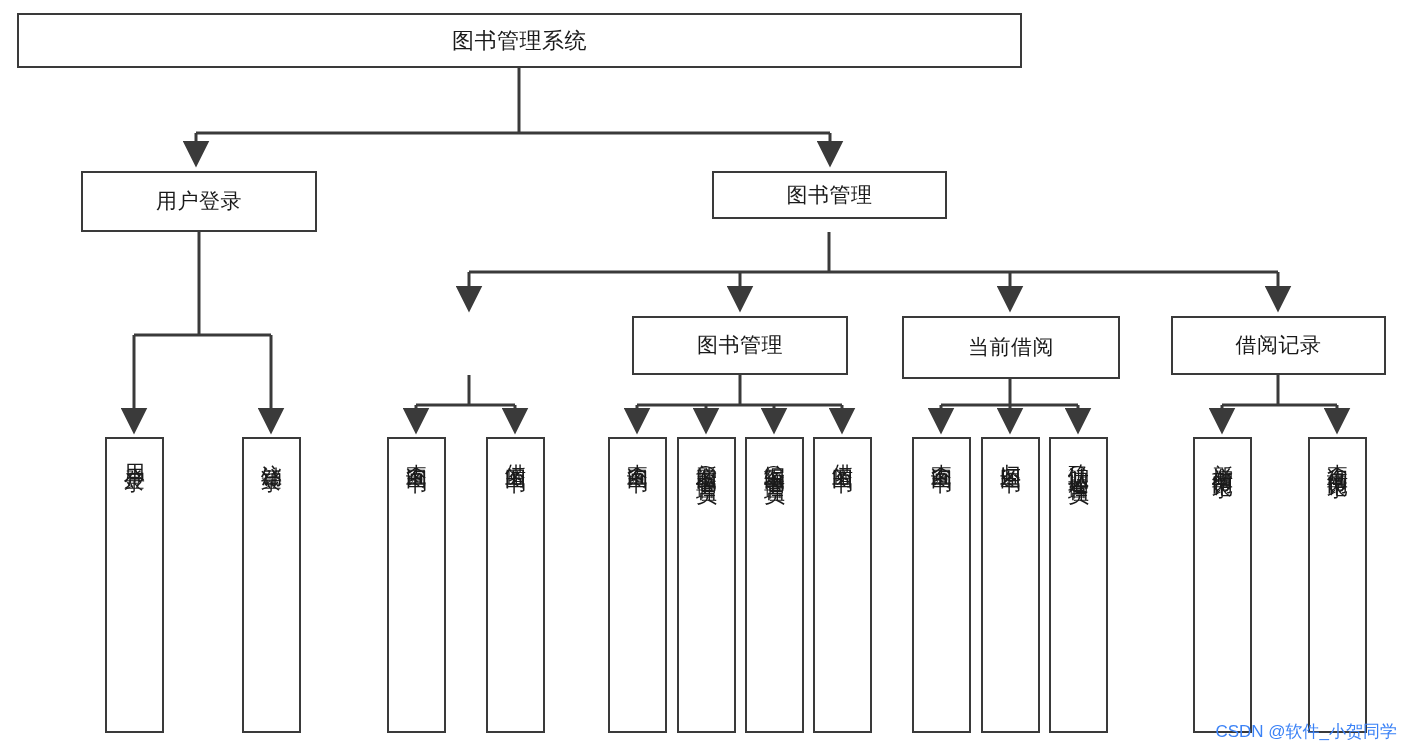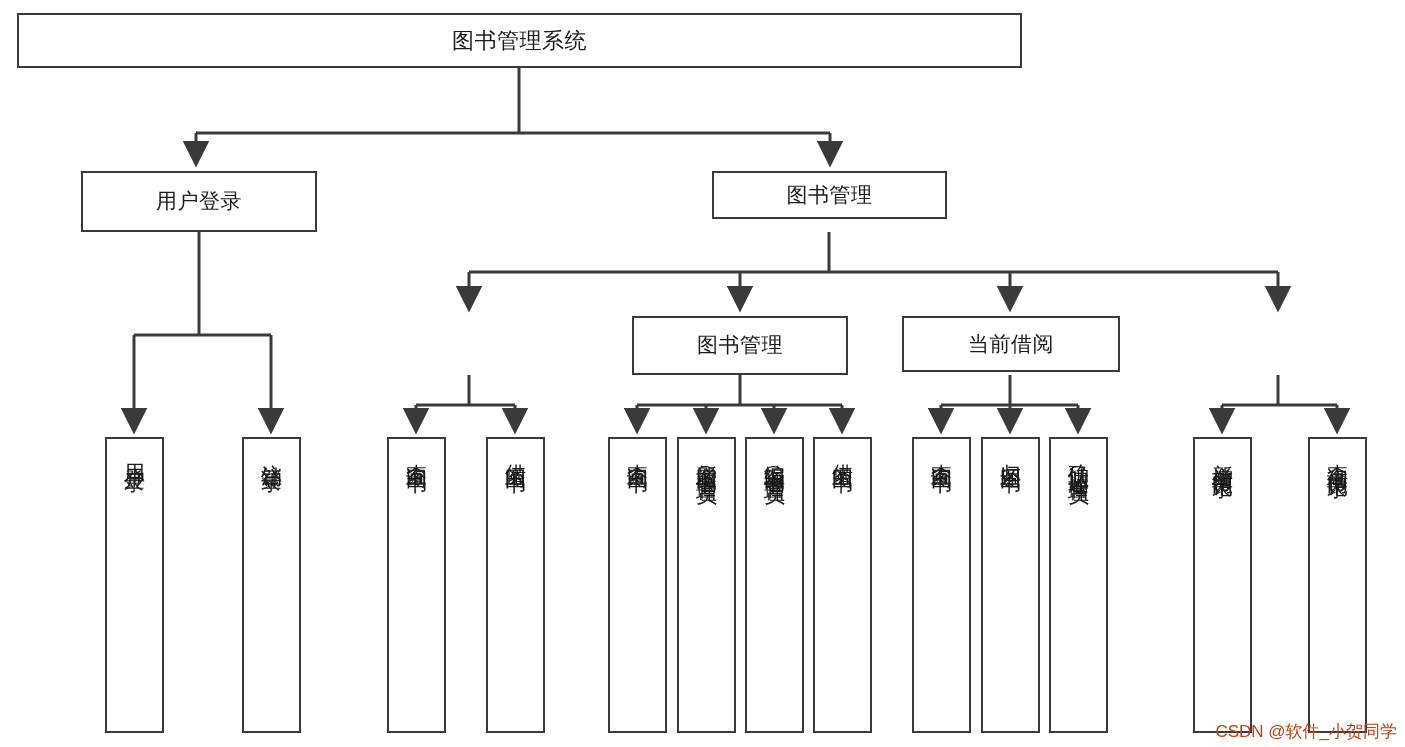--- a/index.html
+++ b/index.html
@@ -62,21 +62,21 @@
     font-size: 21px;
     line-height: 1.05;
     letter-spacing: 3px;
     white-space: nowrap;
   }
   #watermark {
     position: absolute;
     right: 8px;
     bottom: 4px;
     font-size: 17px;
-    color: #c2410c;
+    color: #3b82f6;
     z-index: 9;
     white-space: nowrap;
     font-family: "Liberation Sans", "DejaVu Sans", sans-serif;
     margin-left: 28px;
   }
 </style>
 </head>
 <body>
 
 <div id="diagram-root">
@@ -141,24 +141,27 @@
 
   <div class="node horiz" style="left:712px; top:171px; width:235px; height:48px;">
     <span class="label">图书管理</span>
   </div>
 
 
   <div class="node horiz" style="left:632px; top:316px; width:216px; height:59px;">
     <span class="label">图书管理</span>
   </div>
 
-  <div class="node horiz" style="left:902px; top:316px; width:218px; height:56px;">
+  <div class="node horiz" style="left:902px; top:316px; width:218px; height:63px;">
     <span class="label">当前借阅</span>
   </div>
 
+  <div class="node horiz" style="left:1171px; top:316px; width:215px; height:59px;">
+    <span class="label">借阅记录</span>
+  </div>
 
   <div class="node vert" style="left:105px; top:437px; width:59px; height:296px;">
     <span class="label">用户登录</span>
   </div>
 
   <div class="node vert" style="left:242px; top:437px; width:59px; height:296px;">
     <span class="label">注销登录</span>
   </div>
 
   <div class="node vert" style="left:387px; top:437px; width:59px; height:296px;">

